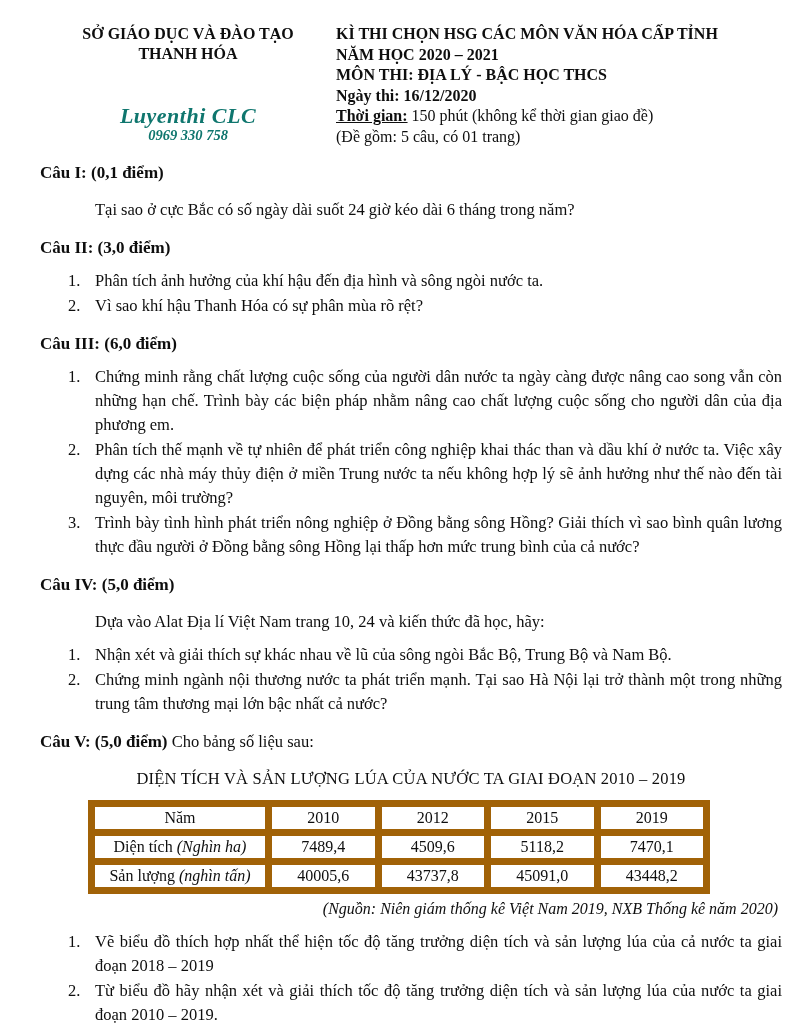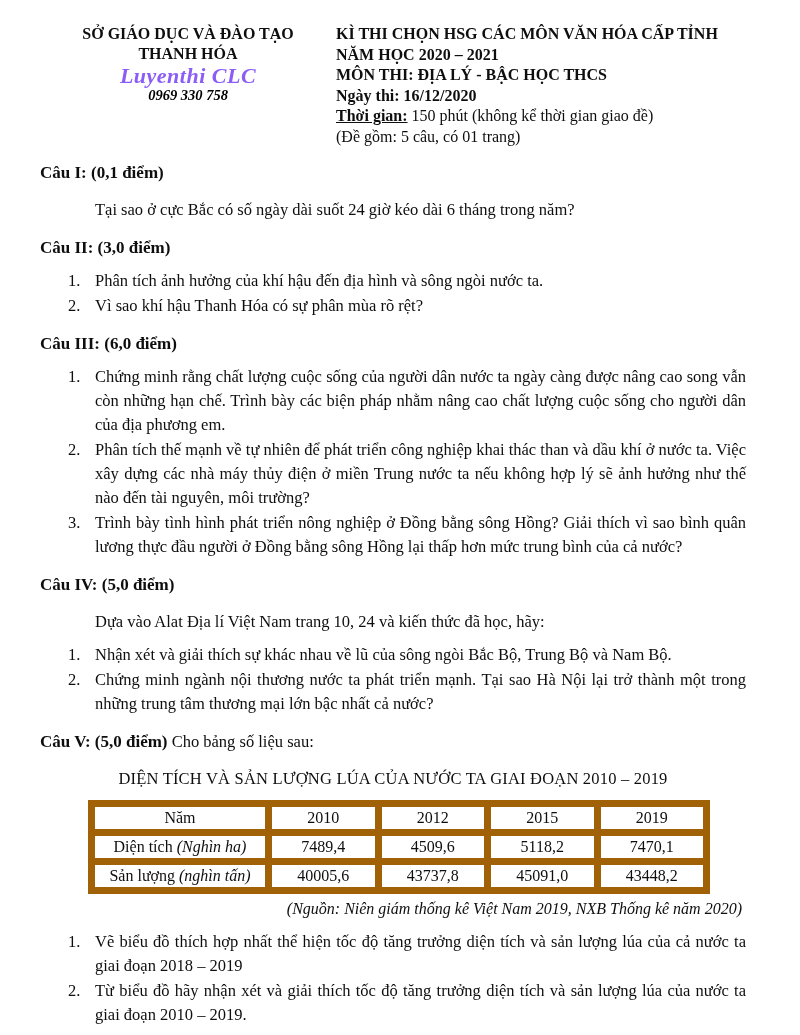--- a/index.html
+++ b/index.html
@@ -5,33 +5,33 @@
   * { margin:0; padding:0; box-sizing:border-box; }
   html,body { background:#ffffff; }
   body {
     width:800px; height:1035px;
     font-family:"Liberation Serif","DejaVu Serif",serif;
     color:#0e0e0e;
     -webkit-font-smoothing:antialiased;
   }
   .page {
     width:800px; height:1035px;
-    padding:24px 54px 8px 40px;
+    padding:24px 18px 8px 40px;
     overflow:hidden;
     font-size:16.5px;
     line-height:24px;
   }
   
   .hdr { display:flex; }
   .h-left { width:296px; text-align:center; flex:0 0 296px; }
   .h-right { flex:1; text-align:left; }
   .h-left .dept { font-weight:bold; font-size:16px; line-height:20px; }
   .official { font-weight:bold; font-size:17px; line-height:20px; margin-top:23px; }
-  .logo { color:#8b5cf6; font-weight:bold; font-style:italic; font-size:22px; line-height:23px; letter-spacing:.5px; }
-  .phone { color:#000000; font-weight:bold; font-style:italic; font-size:14.5px; line-height:16px; }
+  .logo { color:#0f766e; font-weight:bold; font-style:italic; font-size:22px; line-height:23px; letter-spacing:.5px;margin-top:40px; }
+  .phone { color:#0f766e; font-weight:bold; font-style:italic; font-size:14.5px; line-height:16px; }
   .h-right .hl { font-weight:bold; font-size:16px; line-height:20.5px; }
   .time-line { font-size:16px; line-height:20.5px; }
   .time-line .lbl { font-weight:bold;text-decoration:underline; }
   .page-note { font-size:16px; line-height:20.5px; }
   
   .sec-h { font-weight:bold; font-size:17px; margin-top:14px; }
   .sec-h .normal { font-weight:normal; font-size:16.5px; }
   .para { margin-top:13px; text-indent:55px; }
   .qlist { margin-top:9px; padding-left:28px; }
   .li { display:flex; margin-top:1px; }

